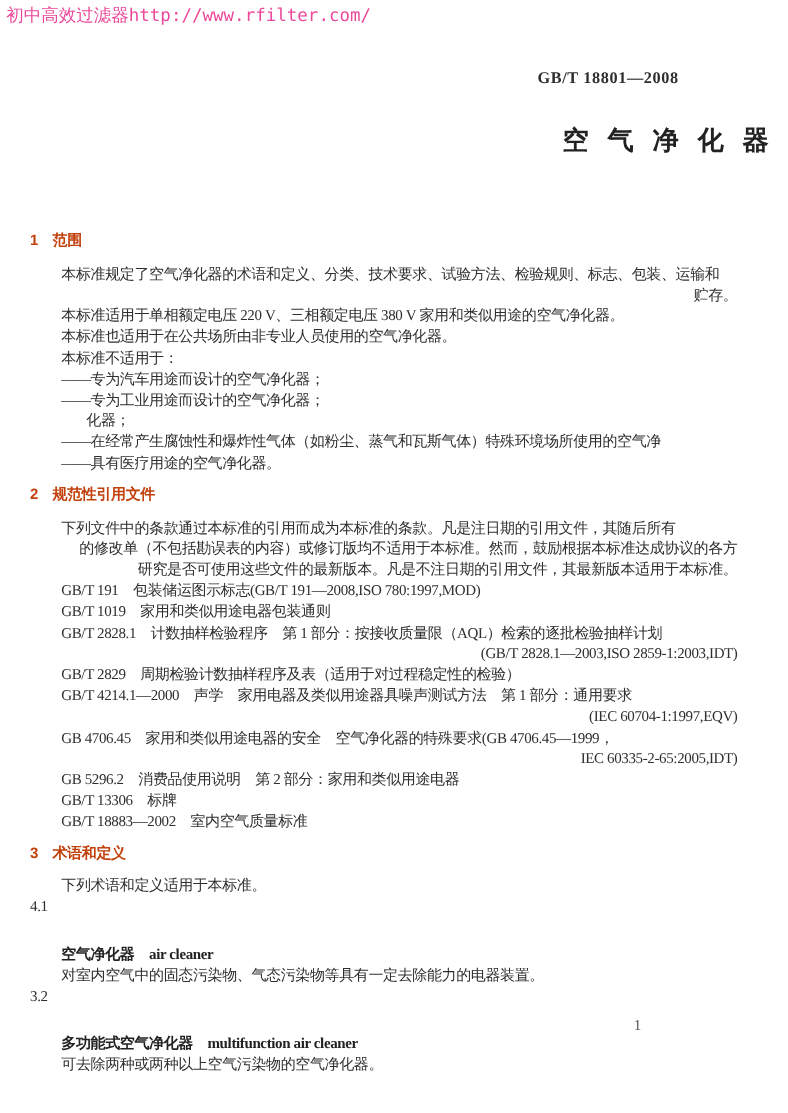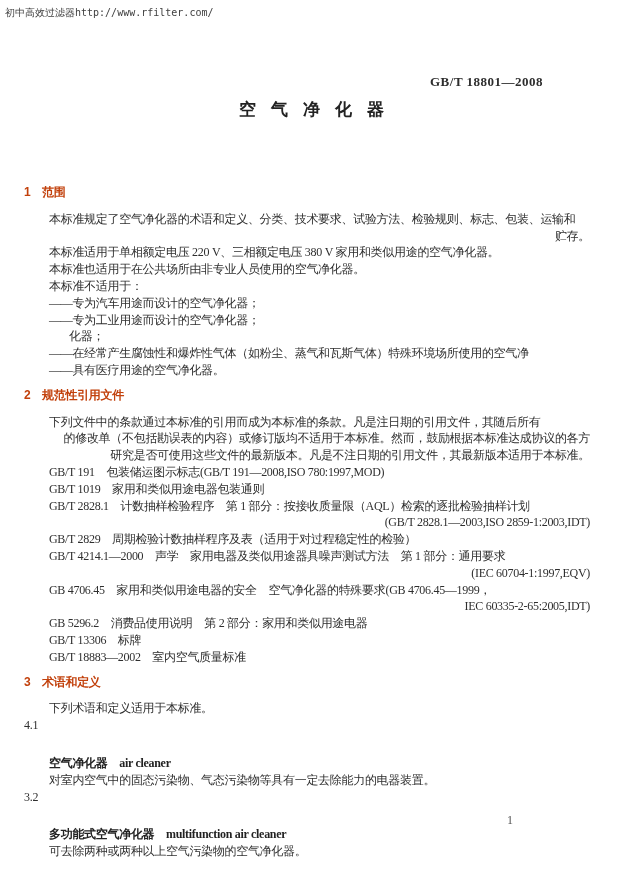--- a/index.html
+++ b/index.html
@@ -9,32 +9,32 @@
     font-family:"Liberation Serif","DejaVu Serif",serif;
     color:#2e2e2e;
   }
   .page {
     position:relative; width:630px; height:890px;
     background:#ffffff; overflow:hidden;
   }
   .watermark {
     position:absolute; top:5px; left:5px;
     font-family:"DejaVu Sans Mono","Liberation Mono",monospace;
-    font-size:10px; line-height:16px;
-    color:#404040; white-space:nowrap; text-decoration:none;
+    font-size:14px; line-height:16px;
+    color:#ec4899; white-space:nowrap; text-decoration:none;
   }
   .std-number {
-    position:absolute; top:74px; left:430px;
+    position:absolute; top:54px; left:430px;
     font-size:13px; font-weight:bold; letter-spacing:0.5px;
     white-space:nowrap;
   }
   .doc-title {
     position:absolute; top:98px; left:0; right:0;
-    text-align:center;
-    font-size:17px; font-weight:bold;
+    text-align:right;
+    font-size:21px; font-weight:bold;
     letter-spacing:15px; text-indent:8px;
     font-family:"Liberation Sans","DejaVu Sans",sans-serif;
     color:#222;
   }
   .content {
     position:absolute; left:24px; top:176px; width:566px;
     font-size:12px; line-height:16.8px; letter-spacing:-0.3px;
   }
   .line { white-space:nowrap; height:16.8px; }
   .line.p    { padding-left:25px; }

